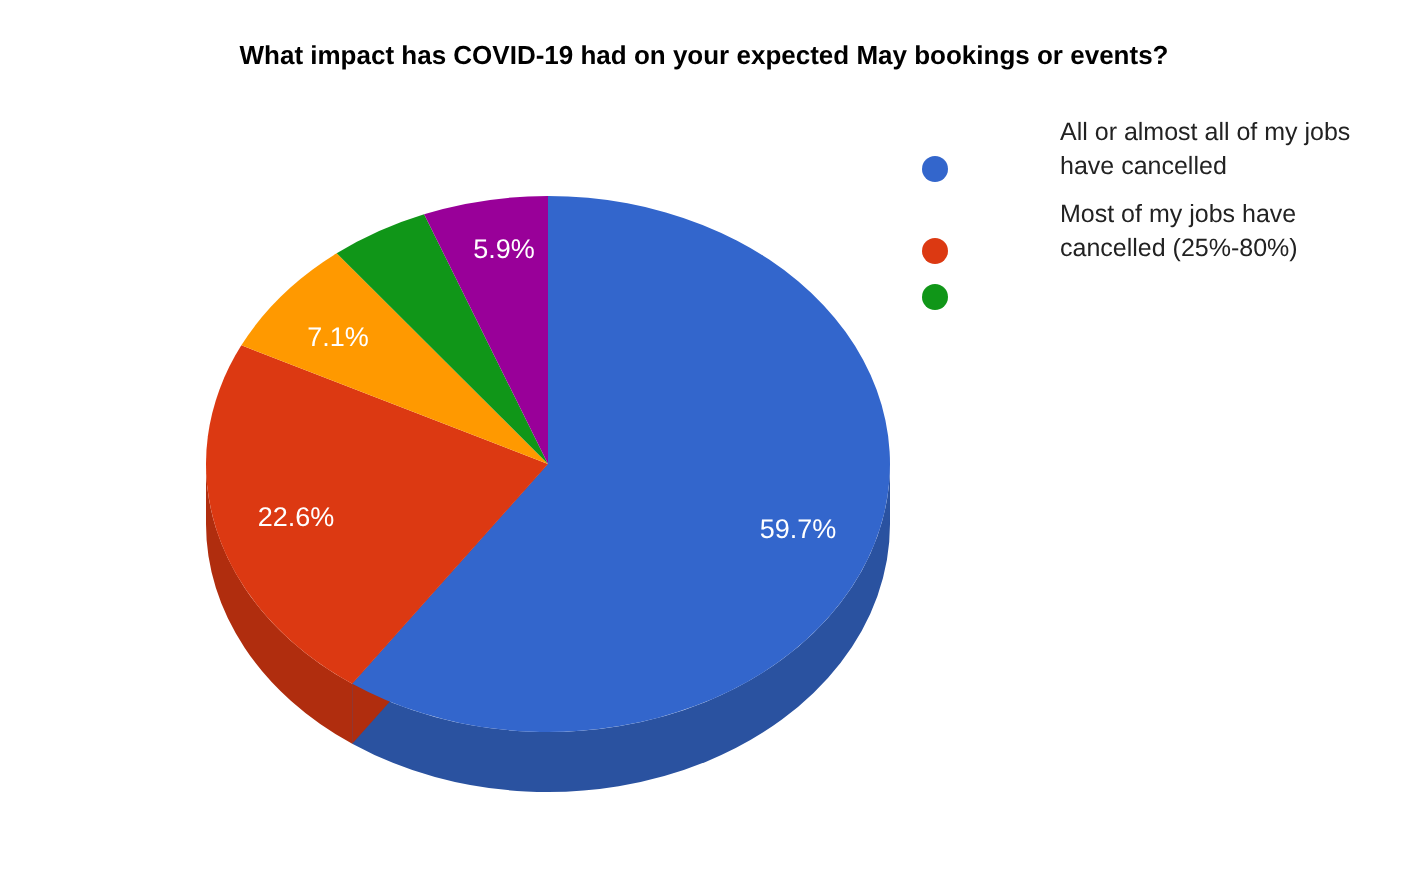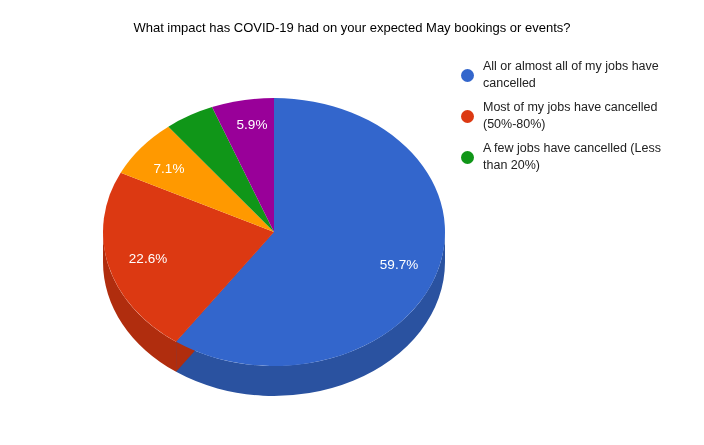--- a/index.html
+++ b/index.html
@@ -21,21 +21,21 @@
     width: 704px;
     height: 445px;
   }
   .chart-title {
     position: absolute;
     top: 20px;
     left: 0;
     width: 704px;
     text-align: center;
     font-size: 13px;
-    font-weight: normal;
+    font-weight: bold;
     color: #000000;
     letter-spacing: 0px;
     white-space: nowrap;
   }
   svg.pie-svg {
     position: absolute;
     top: 0;
     left: 0;
     width: 704px;
     height: 445px;
@@ -47,22 +47,23 @@
     fill: #ffffff;
   }
   .legend {
     position: absolute;
     left: 461px;
     top: 58px;
     width: 238px;
   }
   .legend-item {
     display: flex;
-    align-items: center;
+    align-items: flex-end;
     margin-bottom: 8px;
+    gap: 47px;
   }
   .legend-swatch {
     width: 13px;
     height: 13px;
     border-radius: 50%;
     flex: 0 0 13px;
     margin-top: 2px;
     margin-right: 9px;
   }
   .legend-label {
@@ -103,21 +104,20 @@
       </g>
     </svg>
 
   <div class="legend" id="legend">
       <div class="legend-item">
         <span class="legend-swatch" style="background: rgb(51, 102, 204);"></span>
         <span class="legend-label">All or almost all of my jobs have cancelled</span>
       </div>
       <div class="legend-item">
         <span class="legend-swatch" style="background: rgb(220, 57, 18);"></span>
-        <span class="legend-label">Most of my jobs have cancelled (50%-80%)</span>
+        <span class="legend-label">Most of my jobs have cancelled (25%-80%)</span>
       </div>
       <div class="legend-item">
         <span class="legend-swatch" style="background: rgb(16, 150, 24);"></span>
-        <span class="legend-label">A few jobs have cancelled (Less than 20%)</span>
       </div>
     </div>
 
 </div>
 
 </body></html>

